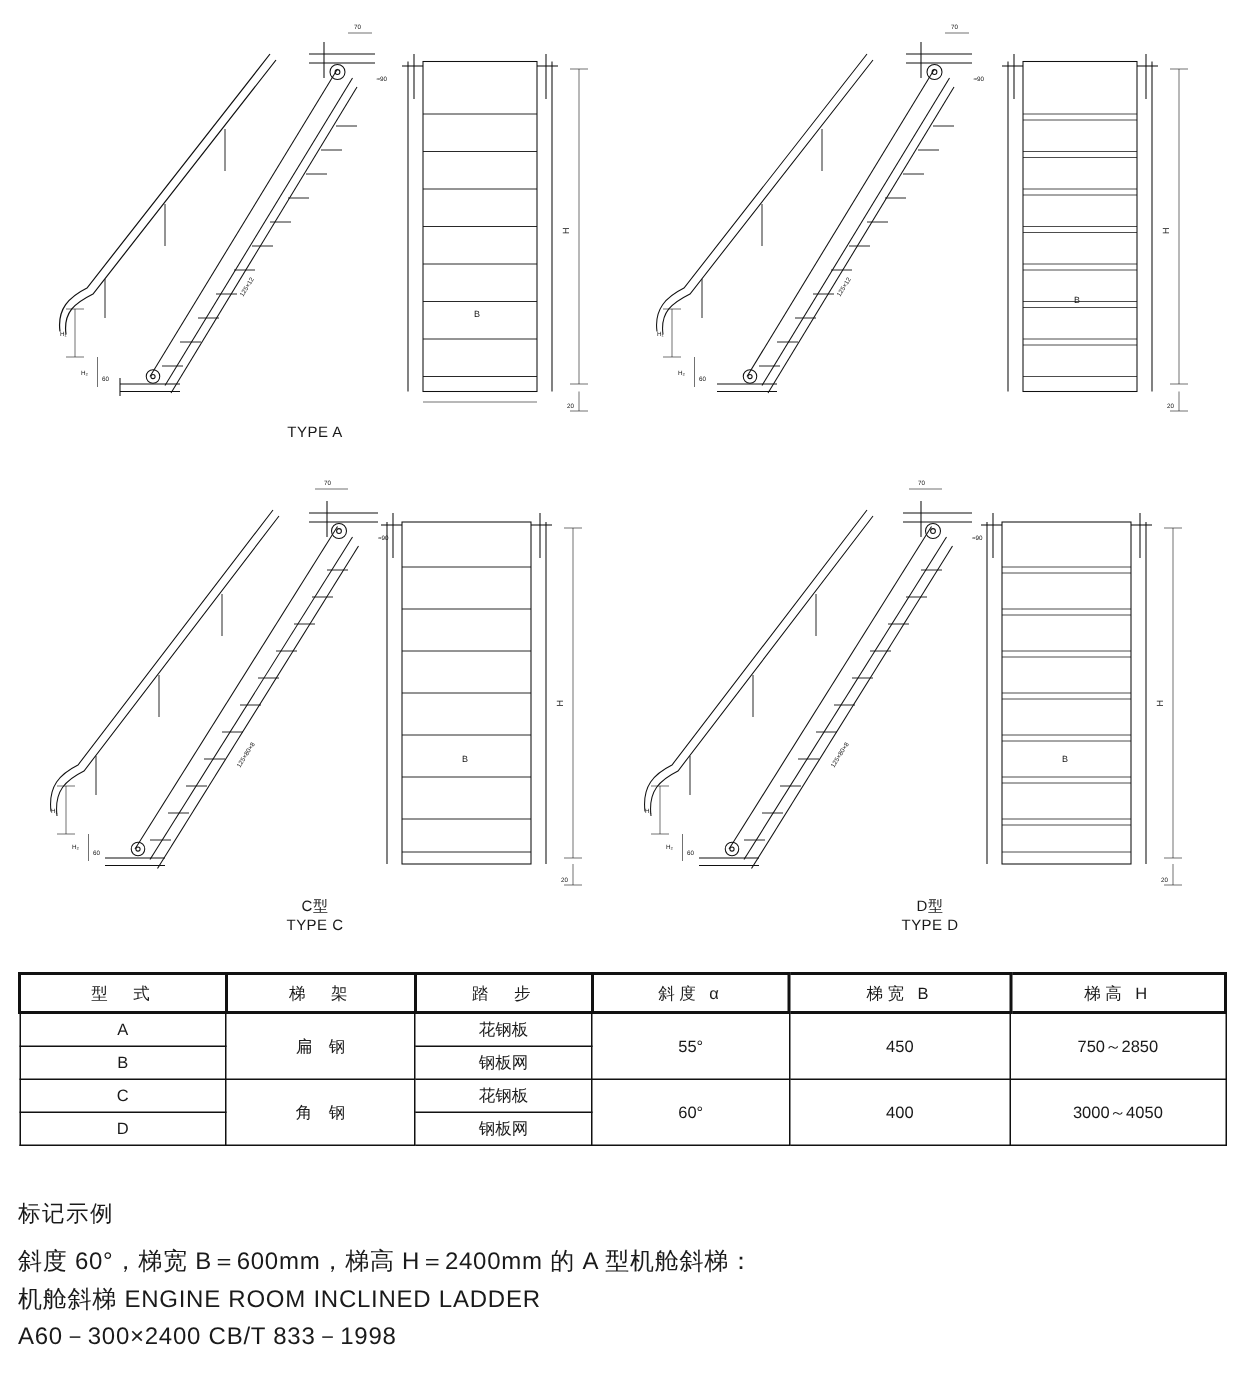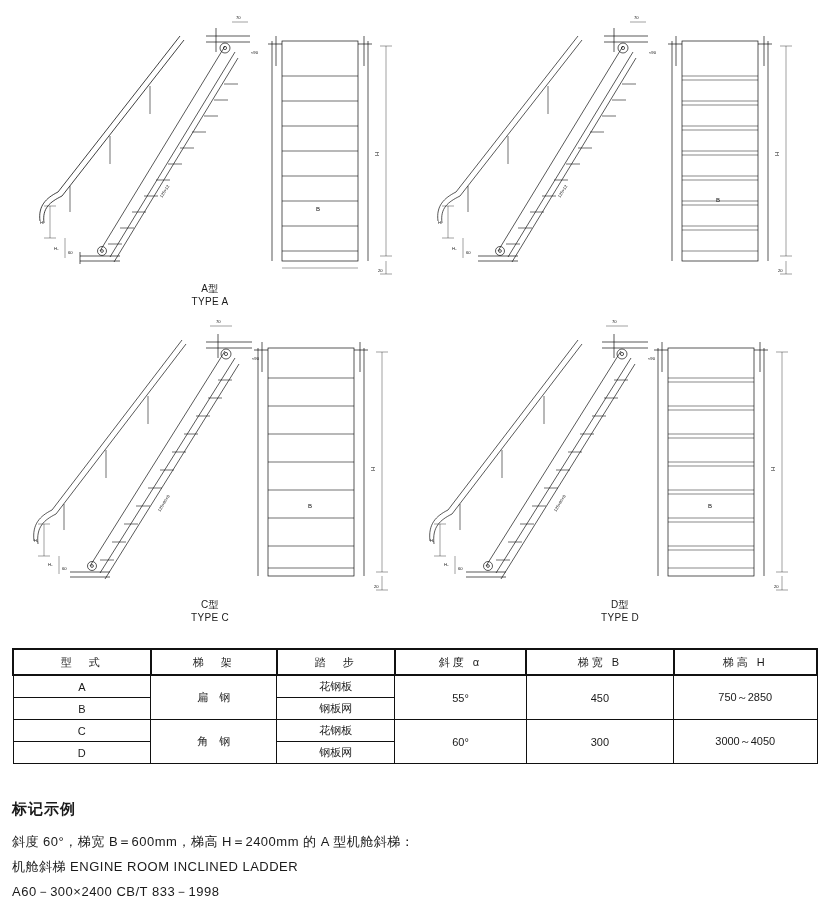--- a/index.html
+++ b/index.html
@@ -66,26 +66,26 @@
   }
 
   .notes {
     position: absolute;
     left: 12px;
     top: 800px;
     width: 806px;
   }
   .notes-title {
     font-size: 15px;
-    font-weight: bold;
+    font-weight: normal;
     margin-bottom: 10px;
     letter-spacing: 1px;
   }
   .notes-line {
-    font-size: 13px;
+    font-size: 16px;
     line-height: 25px;
     letter-spacing: 0.5px;
   }
 
   .lbl { font-size: 5px; font-family: "Liberation Sans", sans-serif; }
   .lbl-sm { font-size: 4.2px; }
   .lbl-md { font-size: 6px; }
 </style>
 </head>
 <body>
@@ -171,21 +171,20 @@
         <text x="369" y="150" class="lbl-md" transform="rotate(-90 369 150)">H</text>
         <text x="368" y="266" class="lbl-sm">20</text>
         <text x="306" y="205" class="lbl-md">B</text>
         <text x="30" y="218" class="lbl-sm">H₁</text>
         <text x="44" y="244" class="lbl-sm">H₂</text>
         <text x="58" y="248" class="lbl-sm">60</text>
         <text x="152" y="192" class="lbl-sm" transform="rotate(-58 152 192)">125×12</text>
       </g>
     </svg>
     <div class="fig-caption" style="top:276px;">
-      <div class="cn">A型</div>
       <div class="en">TYPE A</div>
     </div>
   </div>
 
   <div class="fig fig-b">
     <svg width="400" height="300" viewBox="0 0 400 300">
       <g stroke="#111" fill="none" stroke-width="0.7">
         <line x1="78" y1="245" x2="203" y2="40"></line>
         <line x1="88" y1="251" x2="213" y2="46"></line>
         <line x1="92" y1="256" x2="216" y2="52"></line>
@@ -459,21 +458,21 @@
     </tr>
     <tr>
       <td>B</td>
       <td>钢板网</td>
     </tr>
     <tr>
       <td>C</td>
       <td rowspan="2">角　钢</td>
       <td>花钢板</td>
       <td rowspan="2">60°</td>
-      <td rowspan="2">300</td>
+      <td rowspan="2">400</td>
       <td rowspan="2">3000～4050</td>
     </tr>
     <tr>
       <td>D</td>
       <td>钢板网</td>
     </tr>
   </tbody>
 </table>
 
 <div class="notes">

